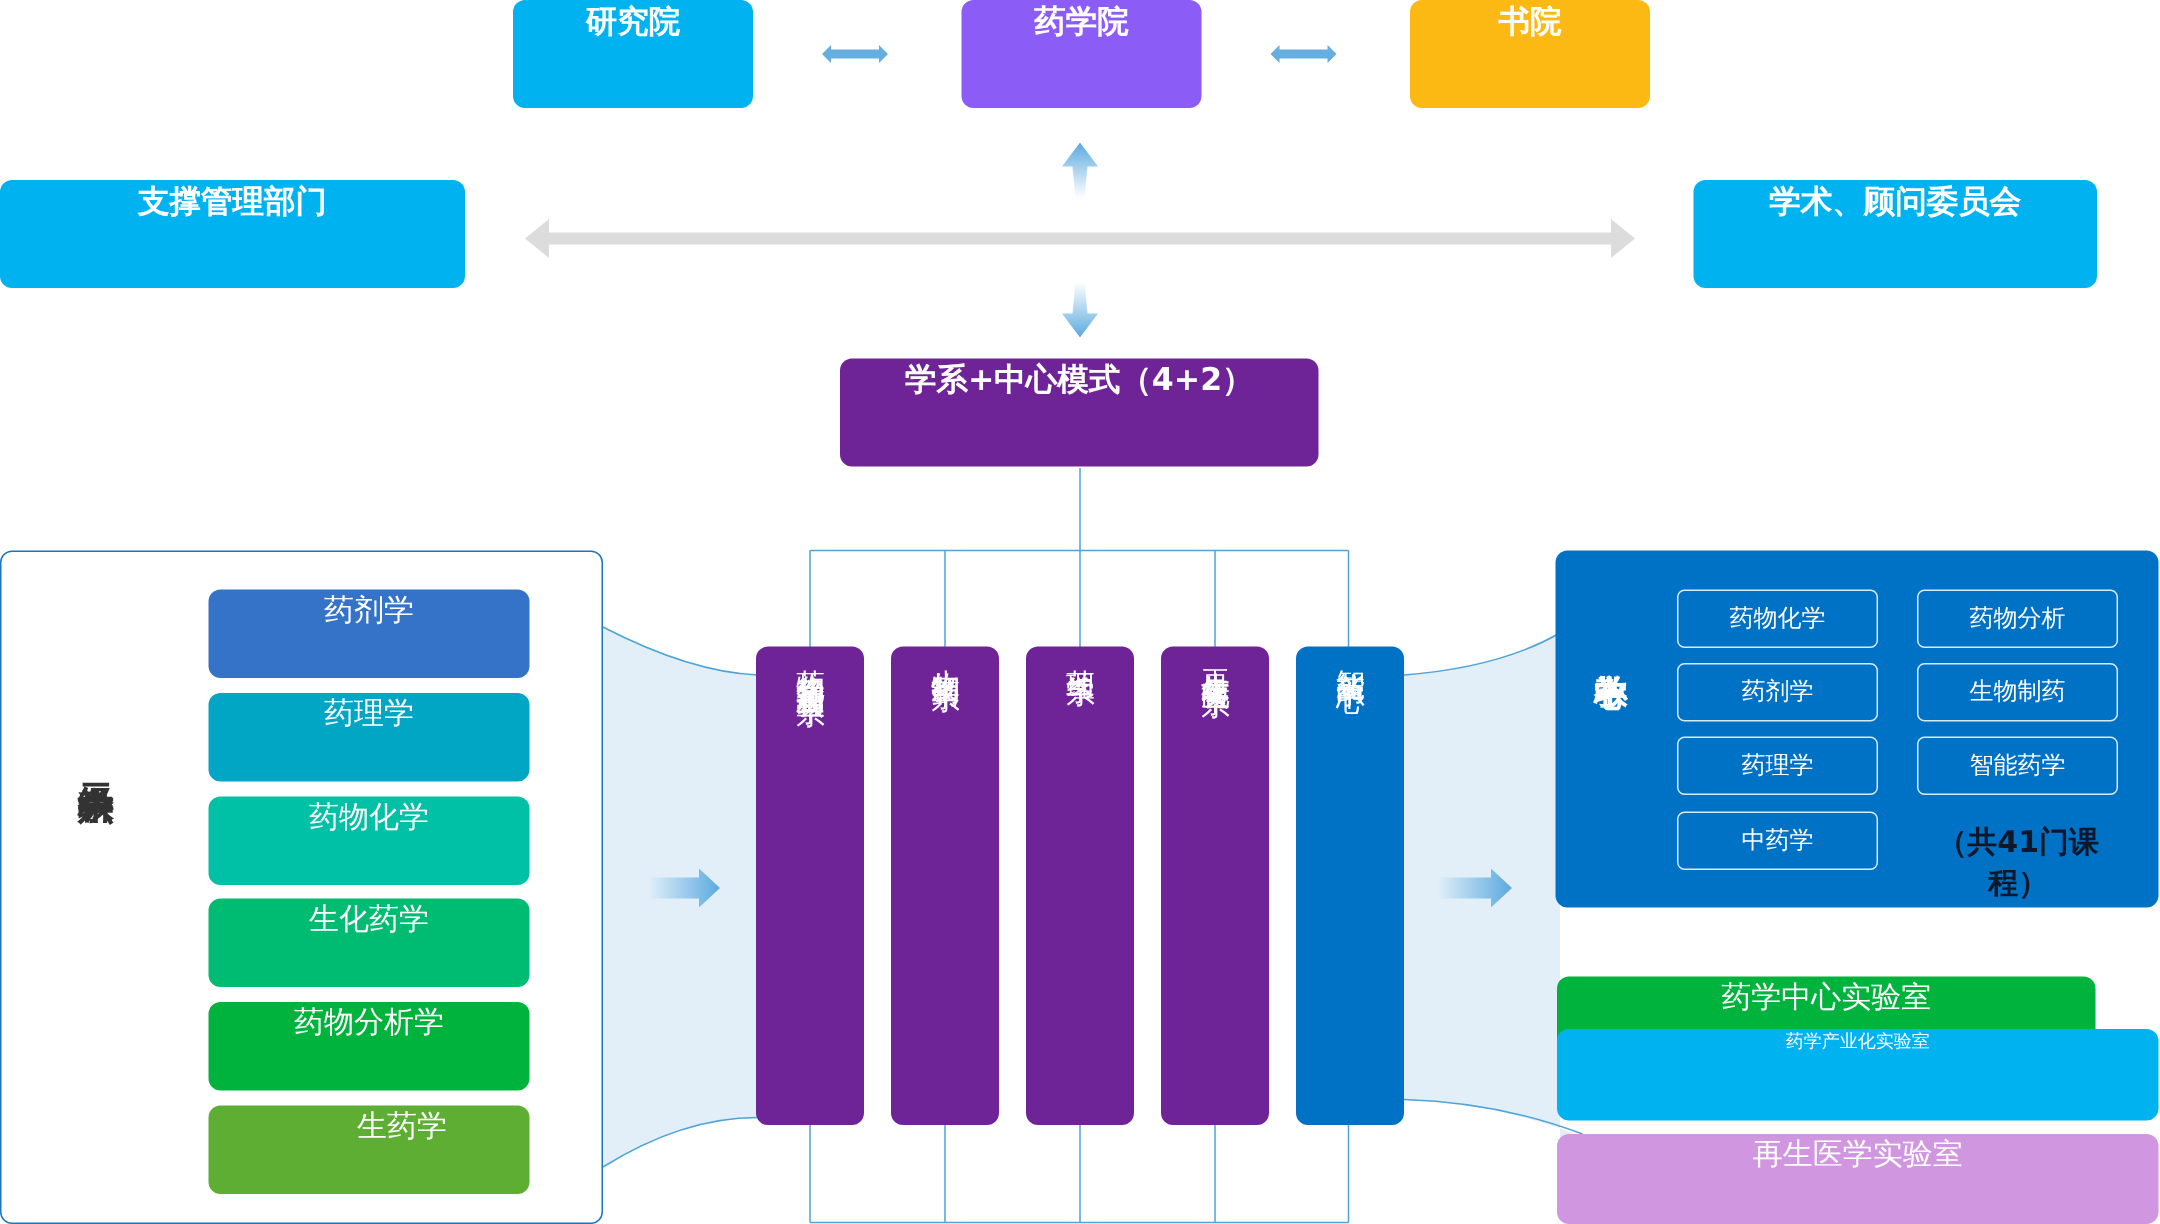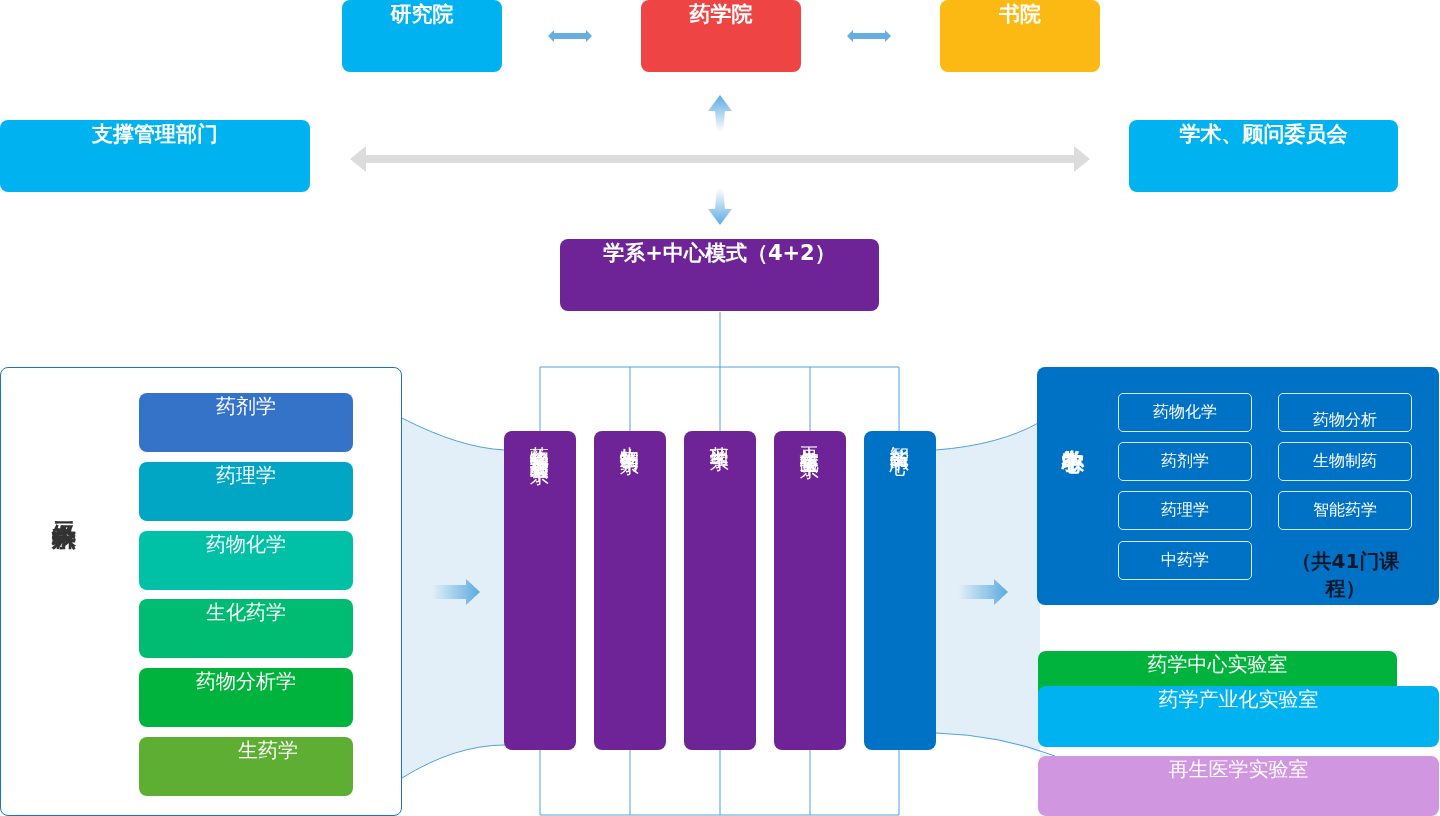--- a/index.html
+++ b/index.html
@@ -64,21 +64,21 @@
     <line x1="720" y1="750" x2="720" y2="815"></line>
     <line x1="810" y1="750" x2="810" y2="815"></line>
     <line x1="899" y1="750" x2="899" y2="815"></line>
     <line x1="540" y1="815" x2="899" y2="815"></line>
   </g>
 </svg>
 
 <div class="box bold" style="left:342px;top:0;width:160px;height:72px;background:#00b3f0;font-size:21px;">
   <span>研究院</span>
 </div>
-<div class="box bold" style="left:641px;top:0;width:160px;height:72px;background:#ef4444;font-size:21px;">
+<div class="box bold" style="left:641px;top:0;width:160px;height:72px;background:#8b5cf6;font-size:21px;">
   <span>药学院</span>
 </div>
 <div class="box bold" style="left:940px;top:0;width:160px;height:72px;background:#fdb913;font-size:21px;">
   <span>书院</span>
 </div>
 
 <div class="box bold" style="left:0;top:120px;width:310px;height:72px;background:#00b3f0;font-size:21px;">
   <span>支撑管理部门</span>
 </div>
 <div class="box bold" style="left:1129px;top:120px;width:269px;height:72px;background:#00b3f0;font-size:21px;">
@@ -131,21 +131,21 @@
     </div>
   </div>
 
 <div style="position:absolute;left:1037px;top:367px;width:402px;height:238px;background:#0072c6;border-radius:8px;">
 </div>
 <div class="vtext bold" style="position:absolute;left:1062px;top:432px;color:#fff;font-size:22px;letter-spacing:0;line-height:1;">教学中心</div>
 <div id="course-list">
     <div class="course" style="left: 1118px; top: 393px; width: 134px; height: 39px;">
       <span>药物化学</span>
     </div>
-    <div class="course" style="left: 1278px; top: 393px; width: 134px; height: 39px; align-items: flex-end;">
+    <div class="course" style="left: 1278px; top: 393px; width: 134px; height: 39px;">
       <span>药物分析</span>
     </div>
     <div class="course" style="left: 1118px; top: 442px; width: 134px; height: 39px;">
       <span>药剂学</span>
     </div>
     <div class="course" style="left: 1278px; top: 442px; width: 134px; height: 39px;">
       <span>生物制药</span>
     </div>
     <div class="course" style="left: 1118px; top: 491px; width: 134px; height: 39px;">
       <span>药理学</span>
@@ -156,19 +156,19 @@
     <div class="course" style="left: 1118px; top: 541px; width: 134px; height: 39px;">
       <span>中药学</span>
     </div>
   </div>
 <div class="bold" style="position:absolute;left:1278px;top:548px;width:135px;text-align:center;color:#0f172a;font-size:20px;">（共41门课程）</div>
 
 <div id="lab-list">
     <div class="box" style="left: 1038px; top: 615px; width: 359px; height: 60px; background: rgb(0, 179, 60); font-size: 20px; margin-top: 36px;">
       <span>药学中心实验室</span>
     </div>
-    <div class="box" style="left: 1038px; top: 686px; width: 401px; height: 61px; background: rgb(0, 179, 240); font-size: 20px;">
+    <div class="box" style="left: 1038px; top: 686px; width: 401px; height: 61px; background: rgb(0, 179, 240); font-size: 12px;">
       <span>药学产业化实验室</span>
     </div>
     <div class="box" style="left: 1038px; top: 756px; width: 401px; height: 60px; background: rgb(208, 151, 224); font-size: 20px;">
       <span>再生医学实验室</span>
     </div>
   </div>
 
 </body></html>

